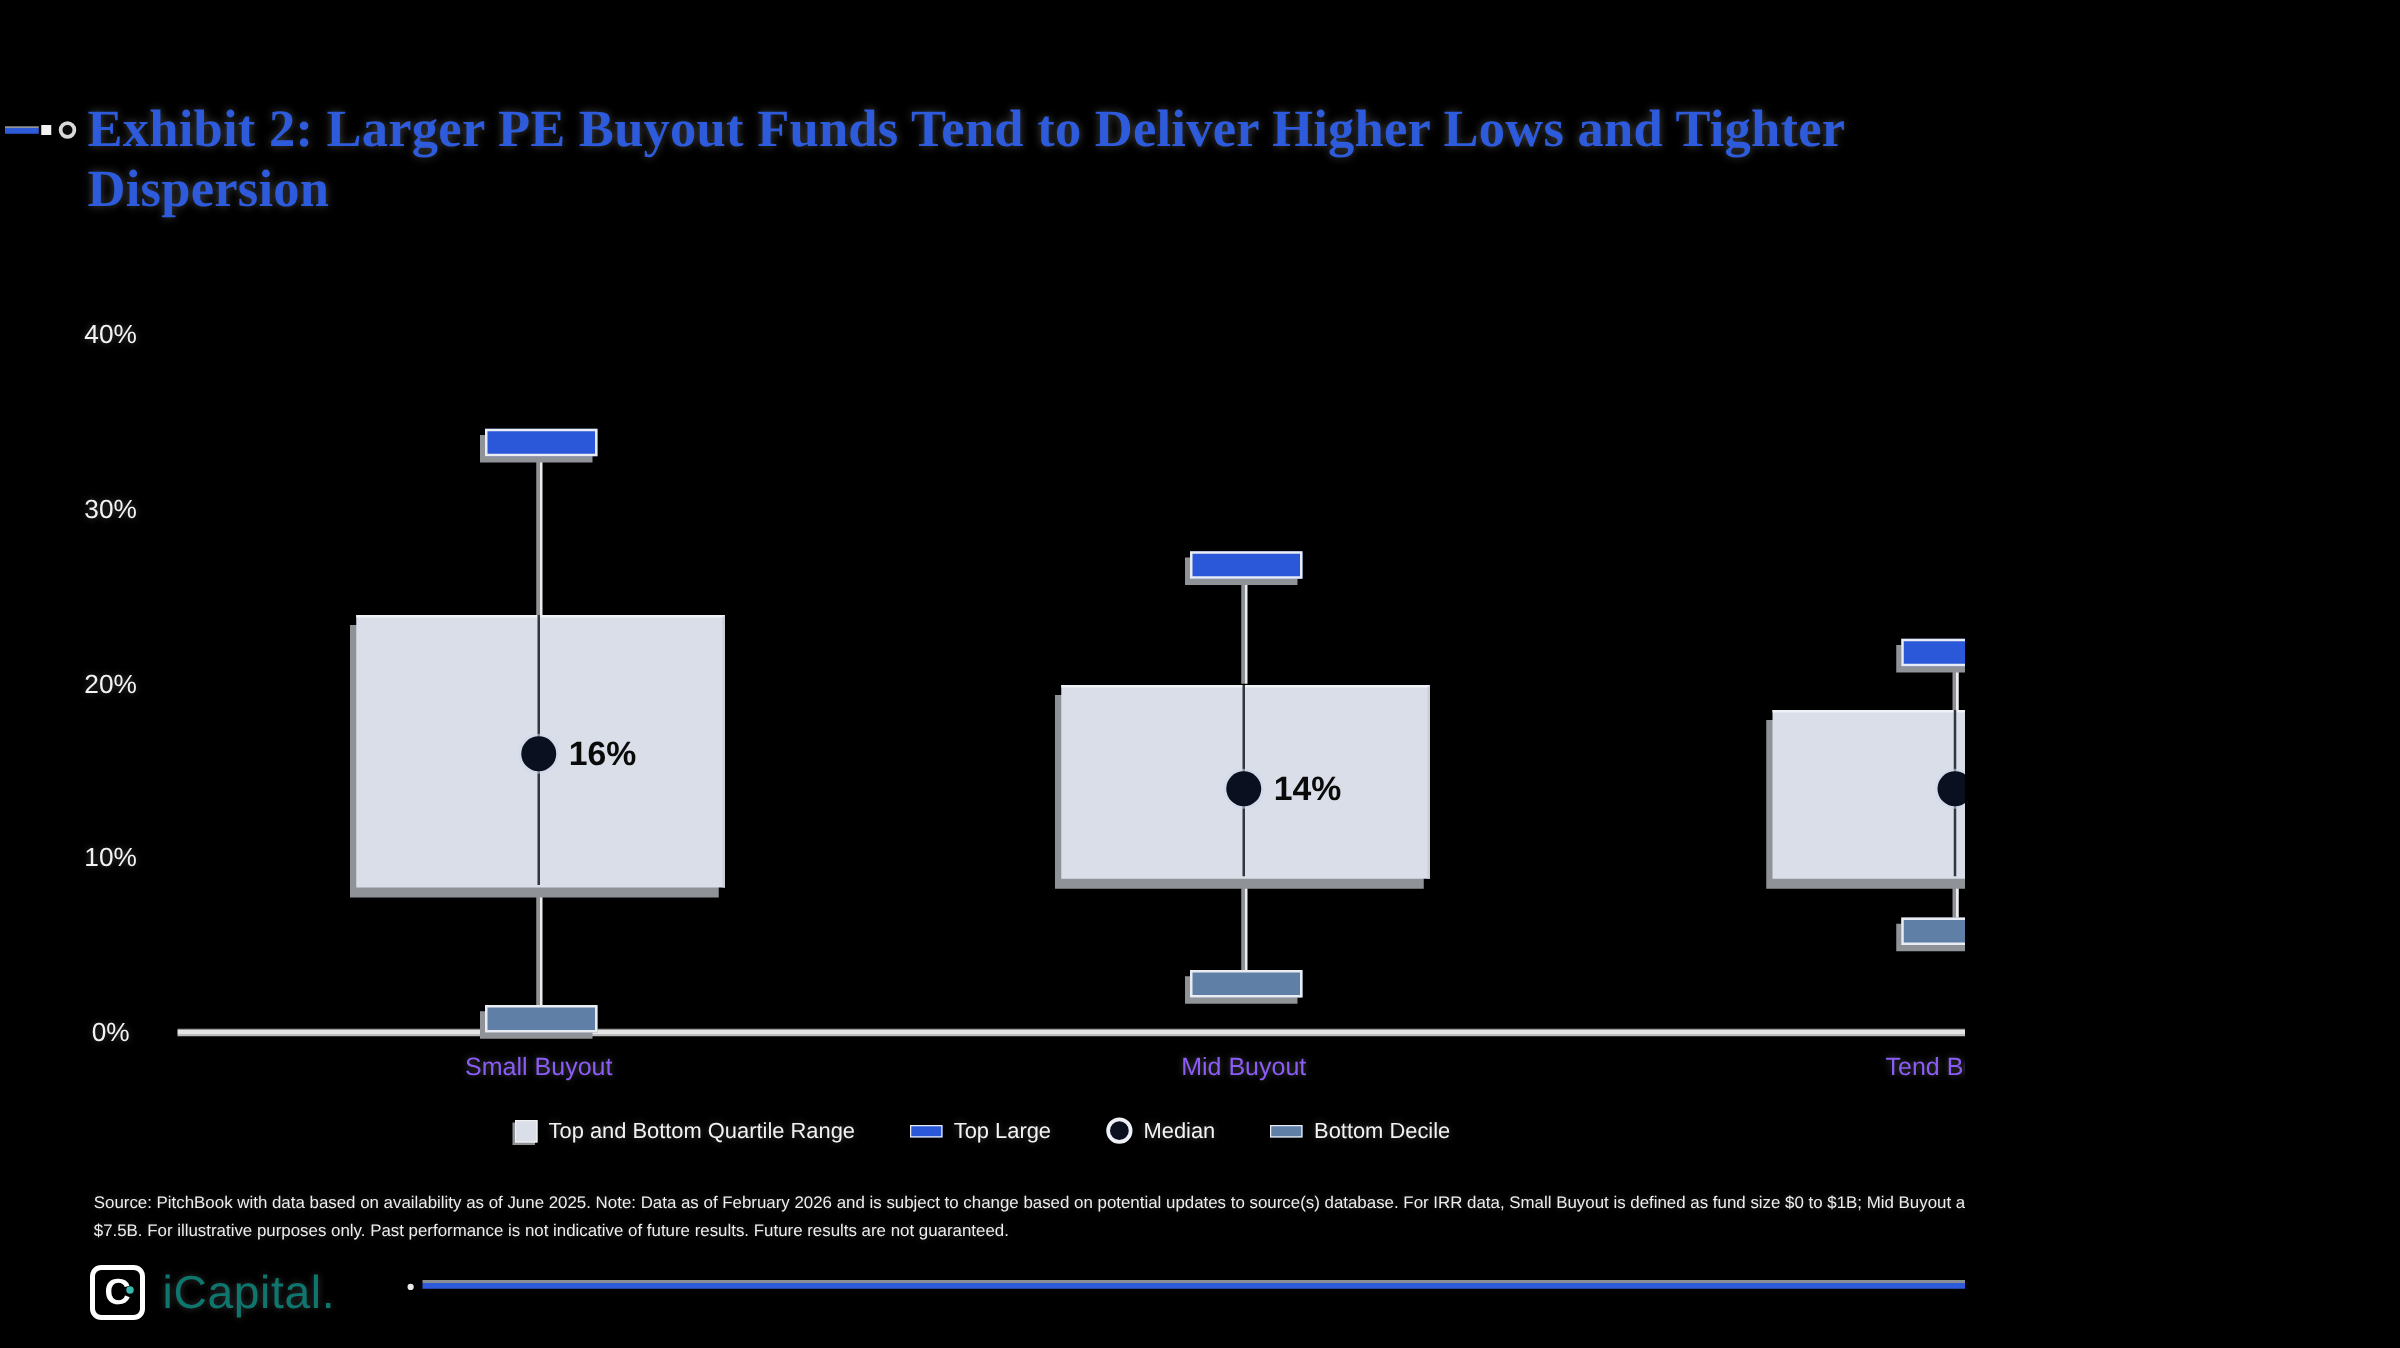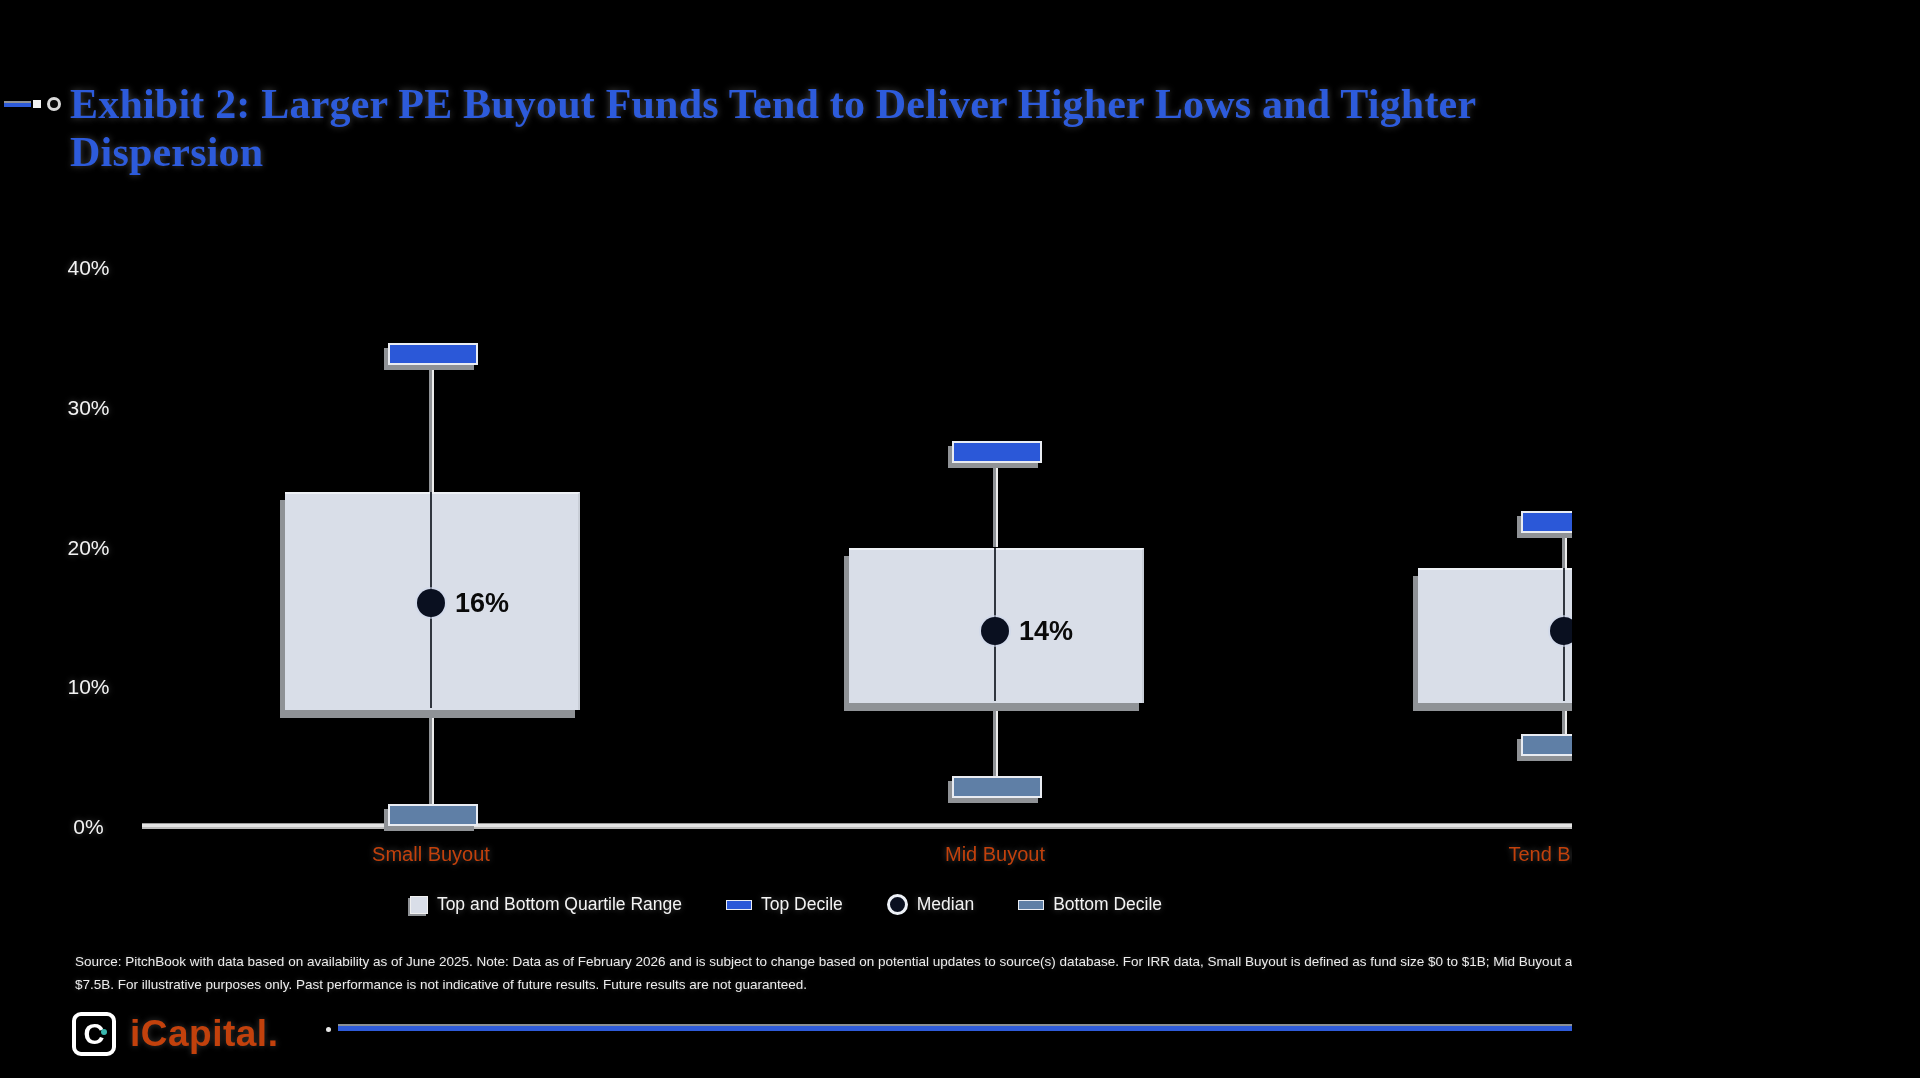--- a/index.html
+++ b/index.html
@@ -31,21 +31,21 @@
         border-top:2px solid #eef1f5;border-right:2px solid #c9ced7;
         box-shadow:-5px 8px 0 #8f9296;}
   .innerline{position:absolute;width:2px;background:#31363f;}
   .decile-bar{position:absolute;width:86px;height:18px;border:2px solid #e9ecf2;
               box-shadow:-4px 5px 0 #8f9296;}
   .decile-bar.top{background:#2b58d8;}
   .decile-bar.bottom{background:#5f7fa6;}
   .dot{position:absolute;width:28px;height:28px;border-radius:50%;background:#0a1020;
        box-shadow:0 0 0 2px rgba(205,215,235,.55);}
   .median-label{position:absolute;font-size:27px;font-weight:700;color:#0a0a0a;line-height:32px;}
-  .cat{position:absolute;width:240px;text-align:center;font-size:20px;color:#c2410c;
+  .cat{position:absolute;width:240px;text-align:center;font-size:20px;color:#8b5cf6;
        text-shadow:0 0 6px rgba(120,120,120,.6);}
 
   
   .legend{position:absolute;left:0;right:0;top:894px;display:flex;justify-content:center;
           align-items:center;gap:44px;}
   .legend-item{display:flex;align-items:center;gap:9px;font-size:17.5px;color:#f3f3f3;
                text-shadow:0 0 6px rgba(120,120,120,.6);}
   .sw-box{width:16px;height:16px;background:#d9dee8;border:1px solid #f0f0f0;
           box-shadow:-2px 2px 0 #8f9296;}
   .sw-topbar{width:24px;height:8px;background:#2b58d8;border:1px solid #e9ecf2;}
@@ -54,21 +54,21 @@
   .sw-botbar{width:24px;height:8px;background:#5f7fa6;border:1px solid #e9ecf2;}
 
   
   .footnote{position:absolute;left:75px;top:950px;width:1770px;margin:0;font-size:13.5px;
             line-height:23px;color:#ededed;text-shadow:0 0 5px rgba(110,110,110,.5);}
   .logo-mark{position:absolute;left:72px;top:1012px;width:36px;height:36px;border:4px solid #fff;
              border-radius:9px;display:flex;align-items:center;justify-content:center;}
   .logo-c{font-size:29px;font-weight:700;color:#fff;line-height:1;}
   .logo-dot{position:absolute;right:5px;top:13px;width:6px;height:6px;border-radius:50%;
             background:#39b7ae;}
-  .logo-text{position:absolute;left:130px;top:1013px;font-size:37px;font-weight:700;color:#c2410c;
+  .logo-text{position:absolute;left:130px;top:1013px;font-size:37px;font-weight:400;color:#0f766e;
              letter-spacing:.5px;text-shadow:0 0 6px rgba(110,110,110,.5);}
   .bottom-tiny-dot{position:absolute;left:326px;top:1027px;width:5px;height:5px;
                    border-radius:50%;background:#e8e8e8;}
   .bottom-line{position:absolute;top:1024px;height:7px;
                background:linear-gradient(#8a8f94 0 30%,#2e5bd9 30% 100%);}
   .bottom-line.seg1{left:338px;width:1316px;}
   .bottom-line.seg2{left:1678px;width:242px;}
   .bottom-ring{position:absolute;left:1657px;top:1020px;width:9px;height:9px;border:3px solid #e6e6e6;
                border-radius:50%;background:#000;}
 </style>
@@ -119,21 +119,21 @@
       <div class="cat" style="left: 1444px; top: 843px;">Tend Buyout</div>
     </div>
 
   <div class="legend">
     <div class="legend-item">
       <span class="sw-box"></span>
       <span>Top and Bottom Quartile Range</span>
     </div>
     <div class="legend-item">
       <span class="sw-topbar"></span>
-      <span>Top Decile</span>
+      <span>Top Large</span>
     </div>
     <div class="legend-item">
       <span class="sw-dot"></span>
       <span>Median</span>
     </div>
     <div class="legend-item">
       <span class="sw-botbar"></span>
       <span>Bottom Decile</span>
     </div>
   </div>

